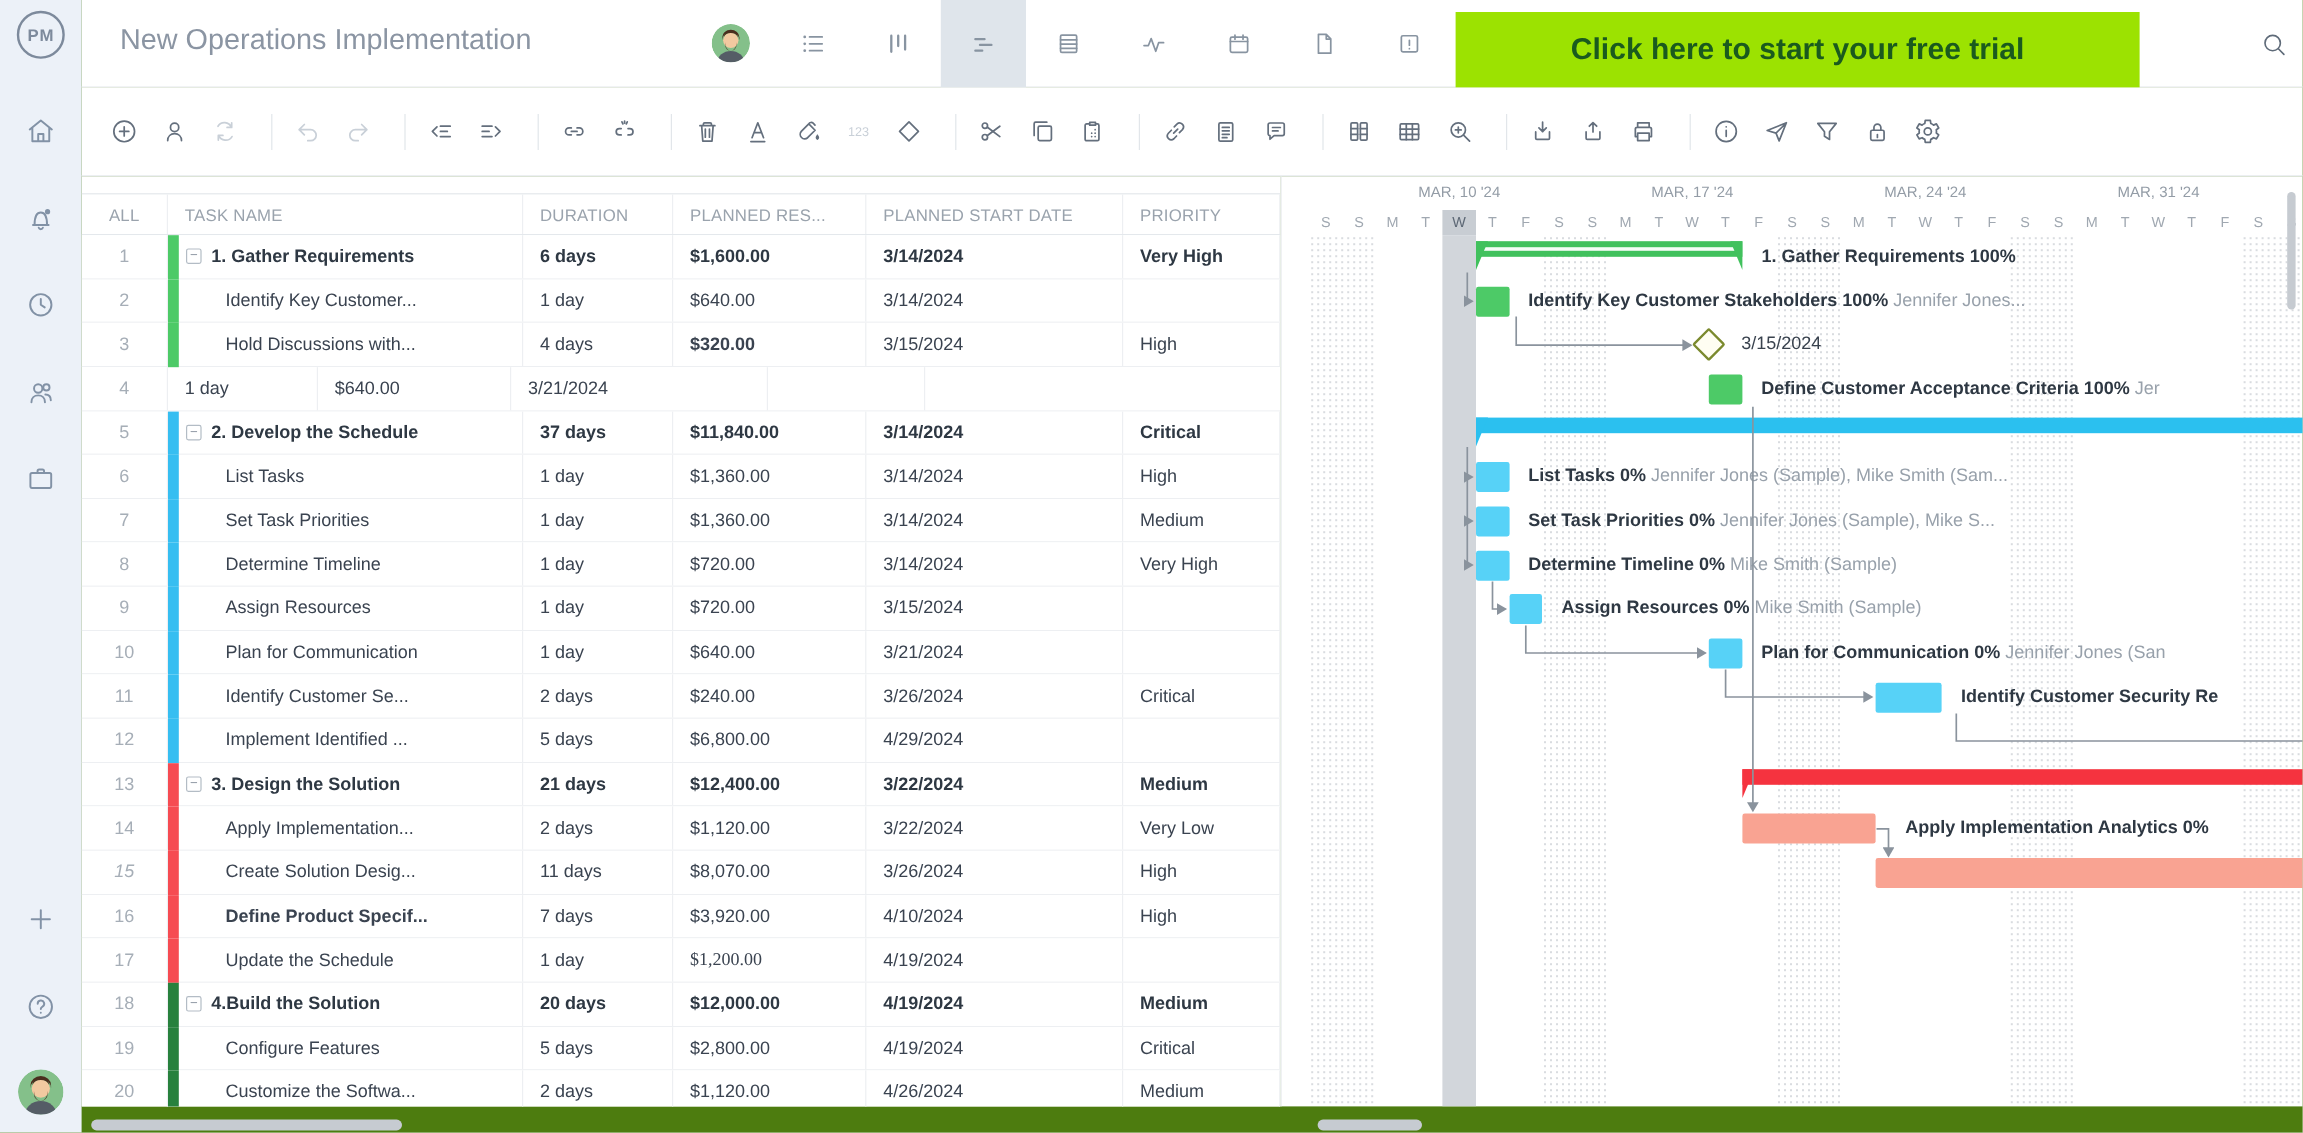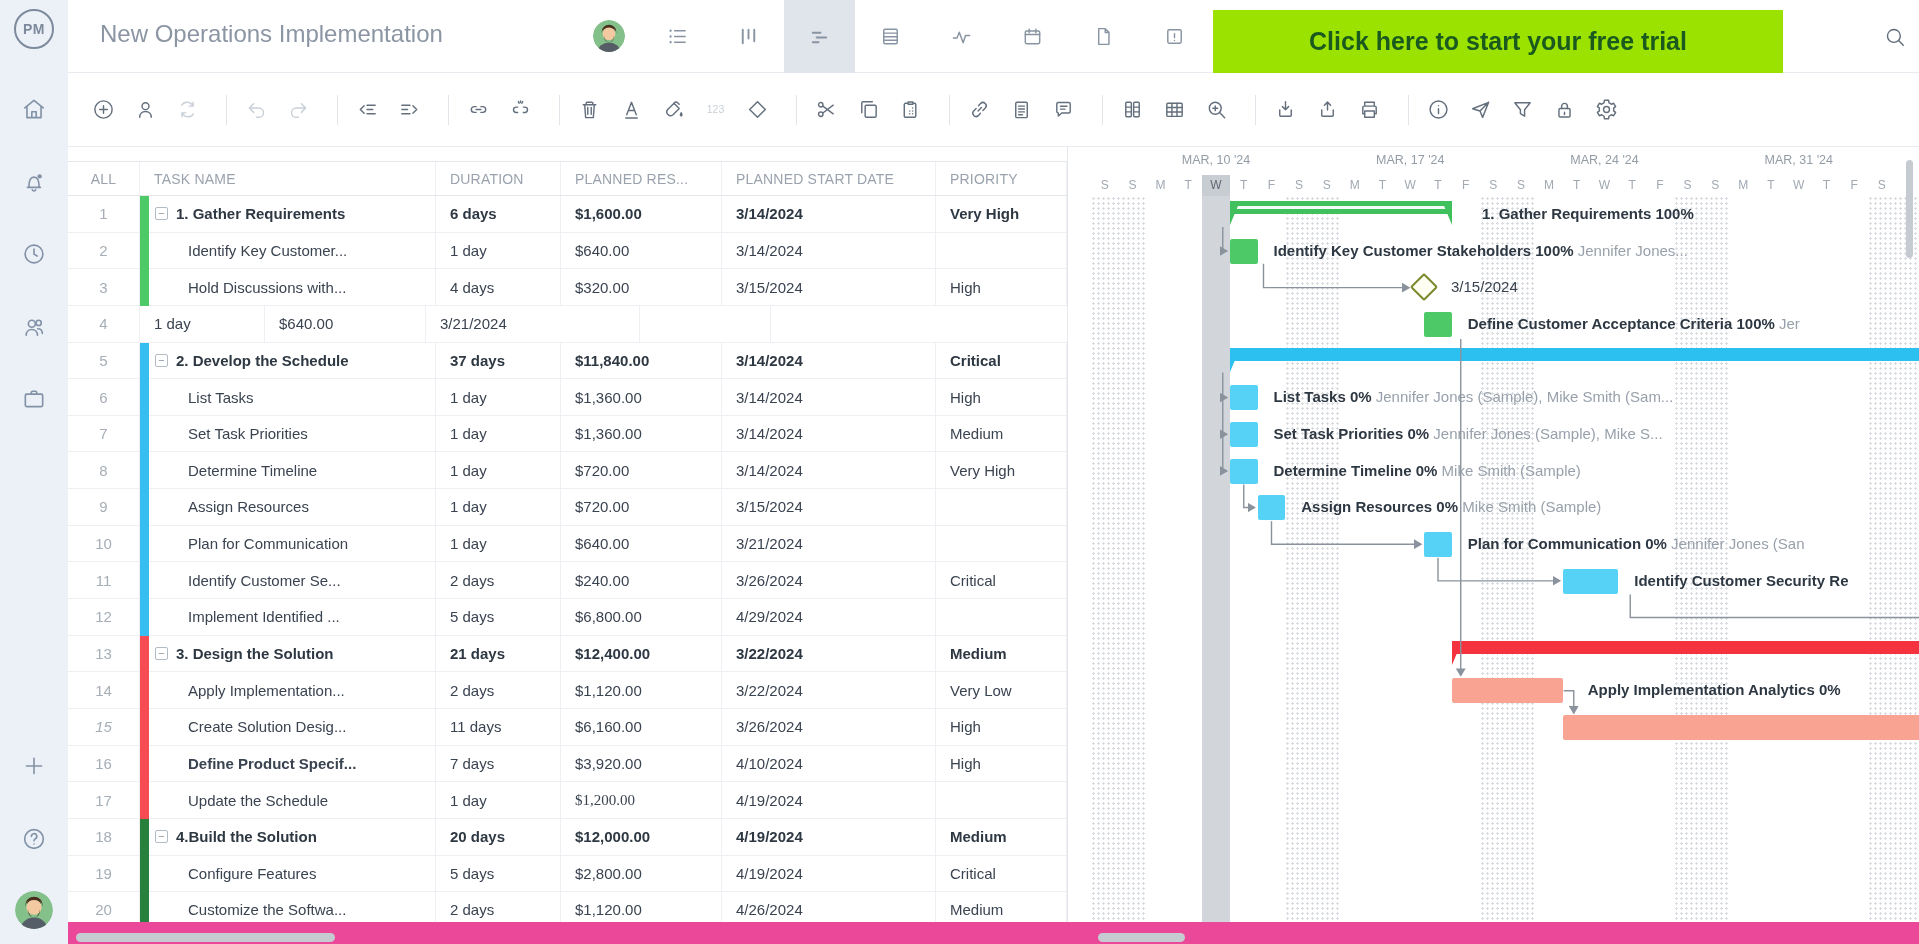--- a/index.html
+++ b/index.html
@@ -1,17 +1,17 @@
 <!DOCTYPE html>
 <html><head>
 <meta charset="utf-8">
 <style>
   * { margin:0; padding:0; box-sizing:border-box; }
   html,body { width:1919px; height:944px; background:#fff; font-family:"Liberation Sans",sans-serif; }
-  #app { position:relative; width:1919px; height:944px; overflow:hidden; background:#ec4899; }
+  #app { position:relative; width:1919px; height:944px; overflow:hidden; background:#4d7c0f; }
 
   
   .sidebar { position:absolute; left:0; top:0; width:68px; height:944px; background:#ecf1f8; z-index:30; }
   .sidebar .sb-icon { position:absolute; left:50%; transform:translateX(-50%); width:26px; height:26px; color:#8292a6; }
   .sidebar .sb-icon svg { width:100%; height:100%; }
   .pm-logo { position:absolute; left:14px; top:9px; width:40px; height:40px; border:2.5px solid #7d8a9c; border-radius:50%;
              color:#7d8a9c; font-weight:bold; font-size:14px; display:flex; align-items:center; justify-content:center; letter-spacing:.5px;}
   .avatar-sm { position:absolute; left:15px; top:891px; width:38px; height:38px; border-radius:50%; overflow:hidden; }
 
   
@@ -344,21 +344,21 @@
         </div>
         <div class="trow">
           <div class="td num" style="width: 72px;">3</div>
           <div class="td" style="width: 296px; padding-left: 0px;">
             <div class="strip" style="background: rgb(77, 202, 103);"></div>
             <div style="display: flex; align-items: center; padding-left: 48px;">
               <span>Hold Discussions with...</span>
             </div>
           </div>
           <div class="td" style="width: 125px;">4 days</div>
-          <div class="td" style="width: 161px;">$320.00</div>
+          <div class="td" style="width: 161px; font-weight: bold;">$320.00</div>
           <div class="td" style="width: 214px;">3/15/2024</div>
           <div class="td" style="width: 131px;">High</div>
         </div>
         <div class="trow">
           <div class="td num" style="width: 72px;">4</div>
           <div class="td" style="width: 125px;">1 day</div>
           <div class="td" style="width: 161px;">$640.00</div>
           <div class="td" style="width: 214px;">3/21/2024</div>
           <div class="td" style="width: 131px;"></div>
         </div>
@@ -496,21 +496,21 @@
         </div>
         <div class="trow">
           <div class="td num" style="width: 72px; font-style: italic;">15</div>
           <div class="td" style="width: 296px; padding-left: 0px;">
             <div class="strip" style="background: rgb(246, 75, 82);"></div>
             <div style="display: flex; align-items: center; padding-left: 48px;">
               <span>Create Solution Desig...</span>
             </div>
           </div>
           <div class="td" style="width: 125px;">11 days</div>
-          <div class="td" style="width: 161px;">$6,160.00</div>
+          <div class="td" style="width: 161px;">$8,070.00</div>
           <div class="td" style="width: 214px;">3/26/2024</div>
           <div class="td" style="width: 131px;">High</div>
         </div>
         <div class="trow">
           <div class="td num" style="width: 72px;">16</div>
           <div class="td" style="width: 296px; padding-left: 0px; font-weight: bold;">
             <div class="strip" style="background: rgb(246, 75, 82);"></div>
             <div style="display: flex; align-items: center; padding-left: 48px;">
               <span>Define Product Specif...</span>
             </div>
@@ -616,21 +616,21 @@
         <div class="wkend" style="left:217.25px"></div>
         <div class="wkend" style="left:411.5px"></div>
         <div class="wkend" style="left:605.75px"></div>
         <div class="wkend" style="left:800px"></div>
         <div class="today-col" style="left:134px"></div>
         <div class="gsum" style="left: 161.75px; top: 5px; width: 222px; background: rgb(65, 193, 93);">
           <div class="sum-line"></div>
         </div>
         <div class="capL" style="left: 161.75px; top: 5px; border-top-color: rgb(65, 193, 93);"></div>
         <div class="capR" style="left: 373.75px; top: 5px; border-top-color: rgb(65, 193, 93);"></div>
-        <div class="glabel" style="left: 414px; top: 9px;">1. Gather Requirements  100%</div>
+        <div class="glabel" style="left: 400px; top: 9px;">1. Gather Requirements  100%</div>
         <div class="gbar" style="left: 161.75px; top: 42.65px; width: 27.75px; background: rgb(77, 202, 103);"></div>
         <div class="glabel" style="left: 205.5px; top: 45.65px;">Identify Key Customer Stakeholders  100%<span class="gsub">  Jennifer Jones...</span></div>
         <div class="gbar" style="left: 356px; top: 115.95px; width: 27.75px; background: rgb(77, 202, 103);"></div>
         <div class="glabel" style="left: 399.75px; top: 118.95px;">Define Customer Acceptance Criteria  100%<span class="gsub">  Jer</span></div>
         <div class="gsum" style="left: 161.75px; top: 151.6px; width: 860.25px; background: rgb(43, 192, 239);"></div>
         <div class="capL" style="left: 161.75px; top: 151.6px; border-top-color: rgb(43, 192, 239);"></div>
         <div class="gbar" style="left: 161.75px; top: 189.25px; width: 27.75px; background: rgb(87, 210, 247);"></div>
         <div class="glabel" style="left: 205.5px; top: 192.25px;">List Tasks  0%<span class="gsub">  Jennifer Jones (Sample), Mike Smith (Sam...</span></div>
         <div class="gbar" style="left: 161.75px; top: 225.9px; width: 27.75px; background: rgb(87, 210, 247);"></div>
         <div class="glabel" style="left: 205.5px; top: 228.9px;">Set Task Priorities  0%<span class="gsub">  Jennifer Jones (Sample), Mike S...</span></div>

